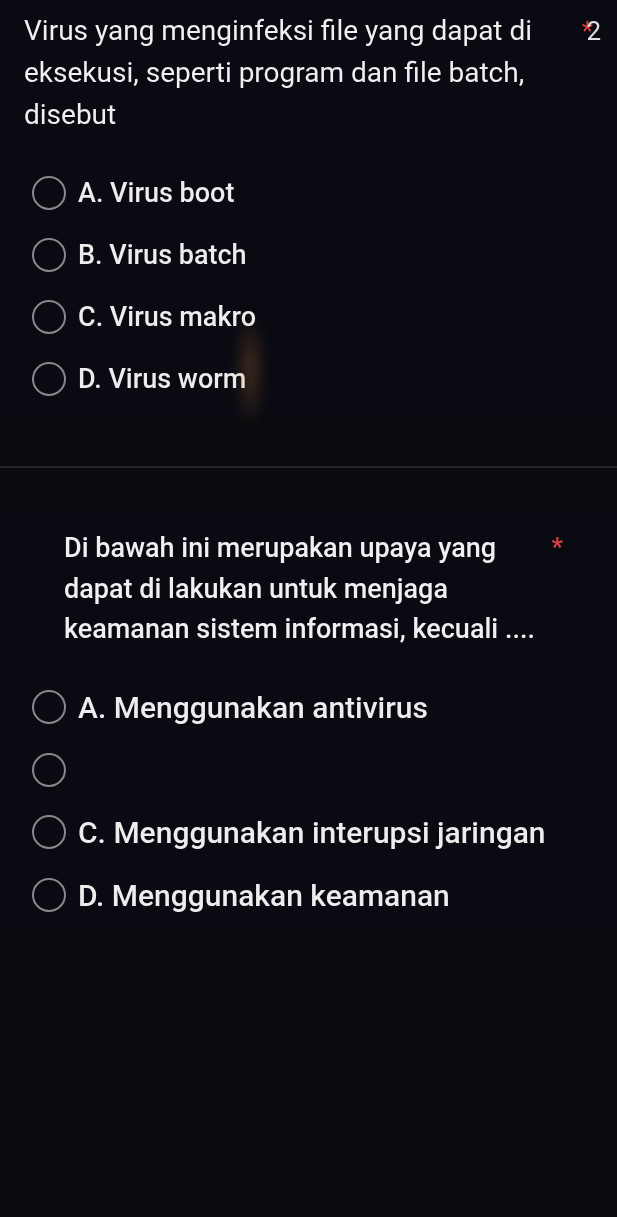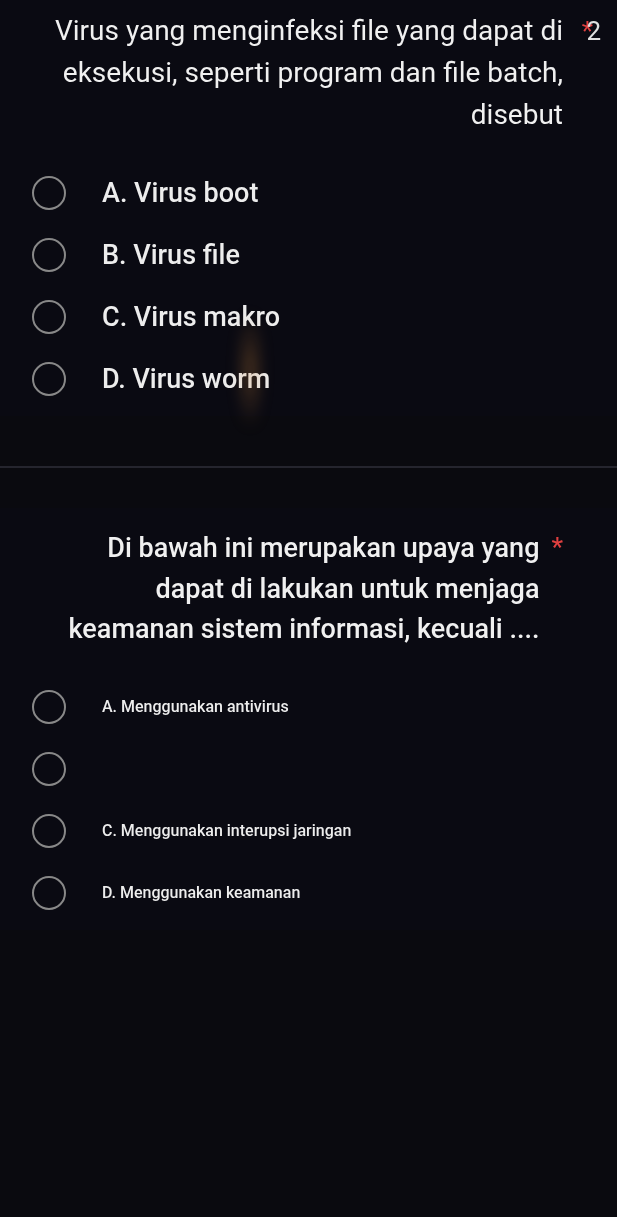--- a/index.html
+++ b/index.html
@@ -1,19 +1,18 @@
 <!DOCTYPE html>
 <html><head>
   <meta charset="utf-8">
   <style>
     * {
       margin: 0;
       padding: 0;
       box-sizing: border-box;
-      text-align: right;
     }
     body {
       width: 617px;
       height: 1217px;
       background: #0a0a0f;
       font-family: Roboto, Arial, sans-serif;
       color: #e8e8e8;
       overflow: hidden;
       position: relative;
     }
@@ -50,21 +49,21 @@
     }
     .options {
       display: flex;
       flex-direction: column;
       gap: 28px;
       padding-left: 8px;
     }
     .option {
       display: flex;
       align-items: center;
-      gap: 36px;
+      gap: 12px;
       cursor: pointer;
     }
     .radio {
       width: 34px;
       height: 34px;
       border: 2.5px solid #888;
       border-radius: 50%;
       flex-shrink: 0;
     }
     .option-label {
@@ -78,21 +77,21 @@
       margin: 50px 0 40px 0;
     }
     .q1 {
       padding-top: 10px;
     }
     .q2 .question-text {
       font-size: 27px;
       font-weight: 500;
     }
     .q2 .option-label {
-      font-size: 16px;
+      font-size: 30px;
     }
     .q2-header {
       display: flex;
       align-items: flex-start;
       margin-left: 40px;
     }
     .q2-text {
       flex: 1;
     }
     .glow {
@@ -117,21 +116,21 @@
     <span class="required-mark">*</span>
     <span class="points">2</span>
   </div>
   <div class="options">
     <div class="option">
       <div class="radio"></div>
       <div class="option-label">A. Virus boot</div>
     </div>
     <div class="option">
       <div class="radio"></div>
-      <div class="option-label">B. Virus file</div>
+      <div class="option-label">B. Virus batch</div>
     </div>
     <div class="option">
       <div class="radio"></div>
       <div class="option-label">C. Virus makro</div>
     </div>
     <div class="option">
       <div class="radio"></div>
       <div class="option-label">D. Virus worm</div>
     </div>
   </div>

